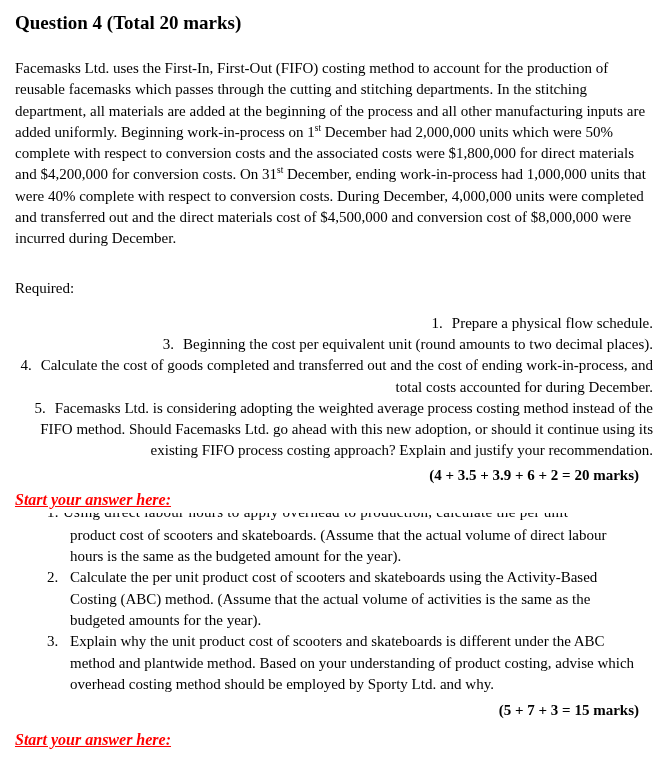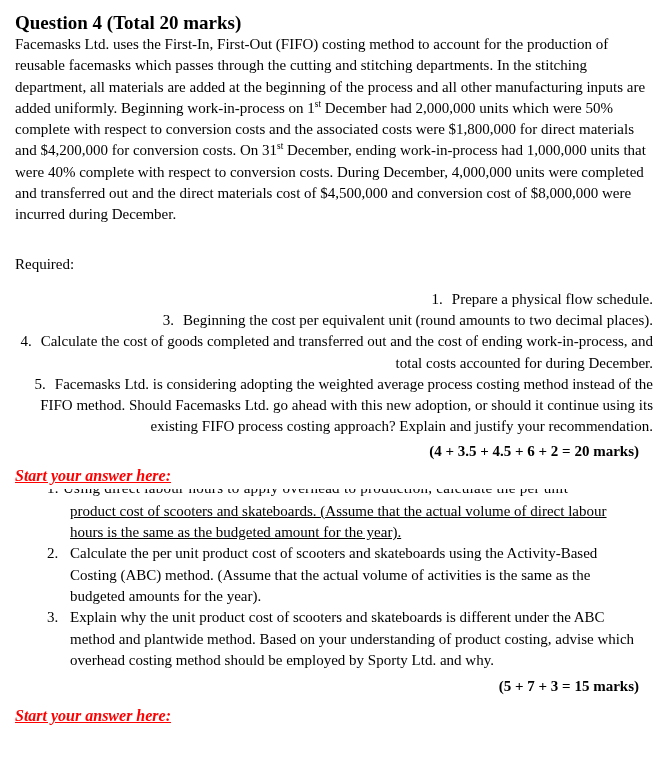--- a/index.html
+++ b/index.html
@@ -18,20 +18,21 @@
     padding: 8px 18px 0 15px;
   }
   .page-title {
     font-size: 19px;
     font-weight: bold;
     margin: 4px 0 0 0;
   }
   .intro {
     font-size: 15px;
     line-height: 1.42;
+    margin-top: 24px;
   }
   .sup {
     font-size: 0.62em;
     vertical-align: super;
     line-height: 0;
   }
   .required-label {
     font-size: 15px;
     font-weight: normal;
     margin-top: 30px;
@@ -86,21 +87,20 @@
   .task-item2 .num2 {
     width: 23px;
     flex: 0 0 23px;
   }
   .task-item2 .txt2 { flex: 1; }
   .continuation-row {
     margin-left: 55px;
     margin-right: 14px;
     font-size: 15px;
     line-height: 1.42;
-    text-decoration: underline;
   }
   .marks-line2 {
     font-size: 15px;
     font-weight: bold;
     text-align: right;
     padding-right: 14px;
     margin-top: 7px;
   }
   .answer-prompt2 {
     color: #ff0000;
@@ -132,21 +132,21 @@
       <span class="num">3.</span><span>Beginning the cost per equivalent unit (round amounts to two decimal places).</span>
     </div>
     <div class="task-item">
       <span class="num">4.</span><span>Calculate the cost of goods completed and transferred out and the cost of ending work-in-process, and total costs accounted for during December.</span>
     </div>
     <div class="task-item">
       <span class="num">5.</span><span>Facemasks Ltd. is considering adopting the weighted average process costing method instead of the FIFO method. Should Facemasks Ltd. go ahead with this new adoption, or should it continue using its existing FIFO process costing approach? Explain and justify your recommendation.</span>
     </div>
   </div>
 
-  <div class="marks-line">(4 + 3.5 + 4.5 + 6 + 2 = 20 marks)</div>
+  <div class="marks-line">(4 + 3.5 + 3.9 + 6 + 2 = 20 marks)</div>
 
   <div class="answer-prompt">Start your answer here:</div>
 
   <div class="clipped-line">
     <div class="inner">1.  Using direct labour hours to apply overhead to production, calculate the per unit</div>
   </div>
 
   <div class="continuation-row">product cost of scooters and skateboards. (Assume that the actual volume of direct labour hours is the same as the budgeted amount for the year).</div>
 
   <div class="task-list2">

